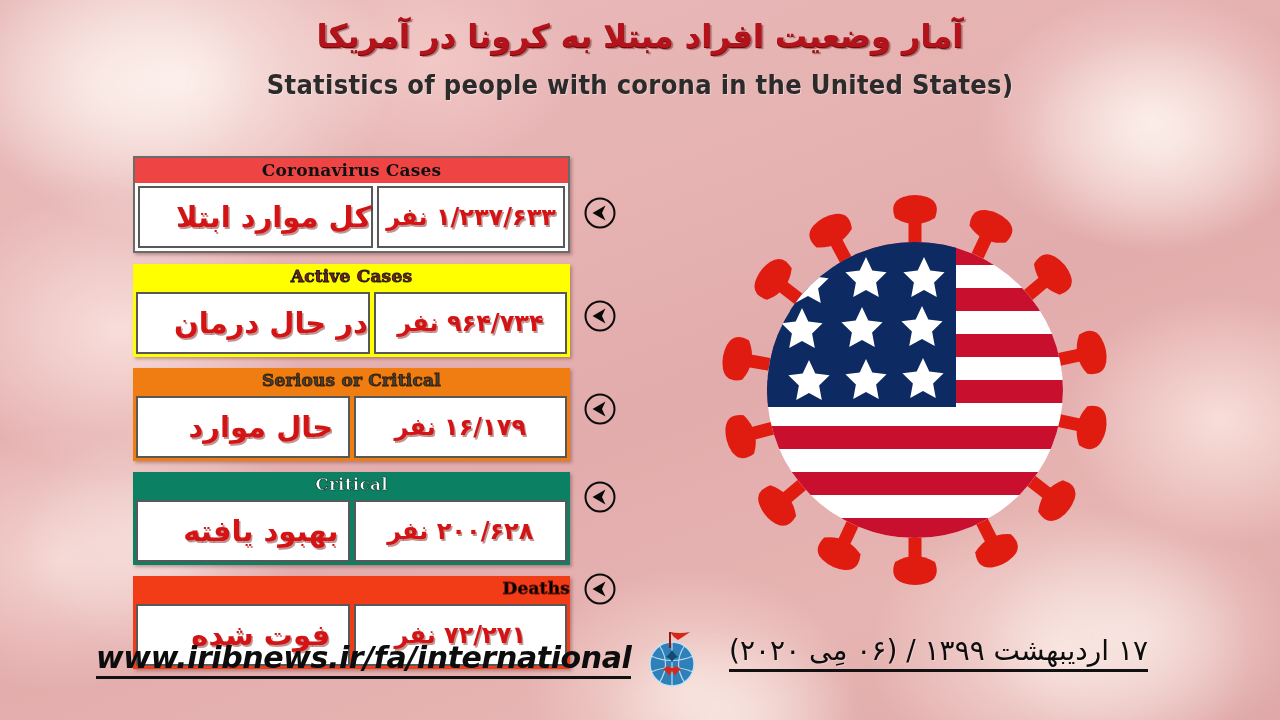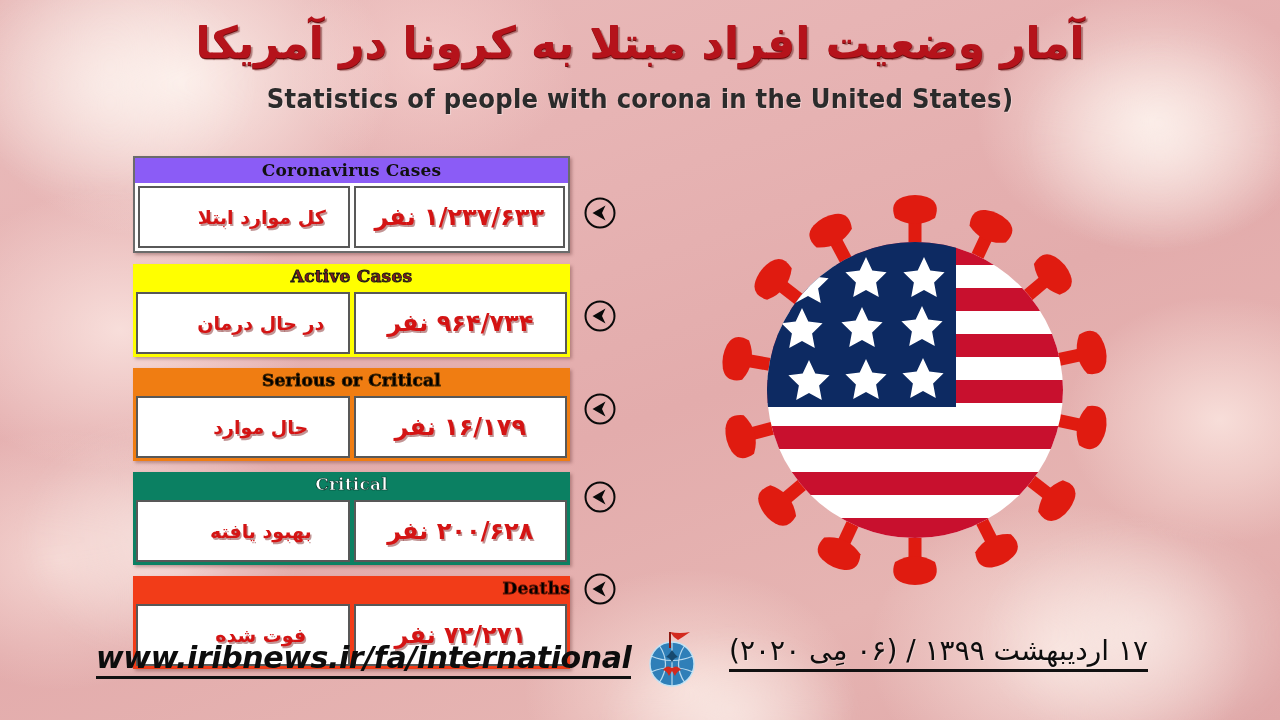--- a/index.html
+++ b/index.html
@@ -22,21 +22,21 @@
       radial-gradient(ellipse 220px 170px at 430px 60px, rgba(250,215,212,.55) 0%, rgba(255,235,230,0) 66%),
       linear-gradient(160deg,#e9bcbb 0%,#e7b4b4 28%,#e3acac 55%,#e6b4b2 78%,#e0a8a8 100%);
   }
   .bgblob{position:absolute;border-radius:48% 52% 56% 44%/50% 46% 54% 50%;
     background:radial-gradient(closest-side, rgba(255,250,245,.55), rgba(255,240,235,0));
     filter:blur(10px);pointer-events:none;}
 
   
   #header{position:absolute;left:0;top:18px;width:1280px;text-align:center;}
   #title-fa{
-    font-size:44px;font-weight:bold;color:#b5131b;direction:rtl;
+    font-size:32px;font-weight:bold;color:#b5131b;direction:rtl;
     letter-spacing:-1px;line-height:1.15;
     text-shadow:2px 2px 1px rgba(90,10,10,.45), 0 1px 0 #7a0c10;
     text-align:center;
   }
   #title-en{
     margin-top:14px;font-size:27px;font-weight:bold;color:#2b2b2b;direction:ltr;
     font-family:"DejaVu Sans Condensed","Liberation Sans",sans-serif;
     letter-spacing:.3px;text-shadow:1px 1px 0 rgba(255,255,255,.35);
   }
 
@@ -52,28 +52,28 @@
   .cell{
     background:#fff;border:2px solid #585858;flex:1;
     height:58px;display:flex;align-items:center;justify-content:center;
     box-shadow:inset 0 0 0 1px #fff;
   }
   .cell-value,.cell-label{
     direction:rtl;color:#d41414;font-weight:bold;font-size:24px;
     white-space:nowrap;line-height:1;
     text-shadow:1.5px 1.5px 0 rgba(120,20,20,.45);
   }
-  .cell-label{font-size:19px;margin-left:36px;}
-
-  
-  .c-cases   .card-head{background:#8b5cf6;color:#111;text-shadow:none;}
+  .cell-label{font-size:29px;margin-left:36px;}
+
+  
+  .c-cases   .card-head{background:#ef4444;color:#111;text-shadow:none;}
   .c-cases   {background:#fdfdfd;border:2px solid #6b6b6b;}
   .c-active  .card-head{background:#ffff00;color:#7f1d1d;-webkit-text-stroke:.9px #1a1a1a;}
   .c-active  {background:#ffff00;}
-  .c-serious .card-head{background:#f07d12;color:#000000;margin-top:8px;-webkit-text-stroke:.9px #3a2000;}
+  .c-serious .card-head{background:#f07d12;color:#404040;margin-top:8px;-webkit-text-stroke:.9px #3a2000;}
   .c-serious {background:#f07d12;}
   .c-recover .card-head{background:#0b8062;color:#fff;-webkit-text-stroke:.7px #05392c;}
   .c-recover {background:#0b8062;}
   .c-deaths  .card-head{background:#f23c18;color:#000000;text-align:right;-webkit-text-stroke:.8px #5e1405;}
   .c-deaths  {background:#f23c18;}
 
   
   .arrow{position:absolute;left:583px;width:34px;height:34px;}
   .arrow svg{display:block;}
 

